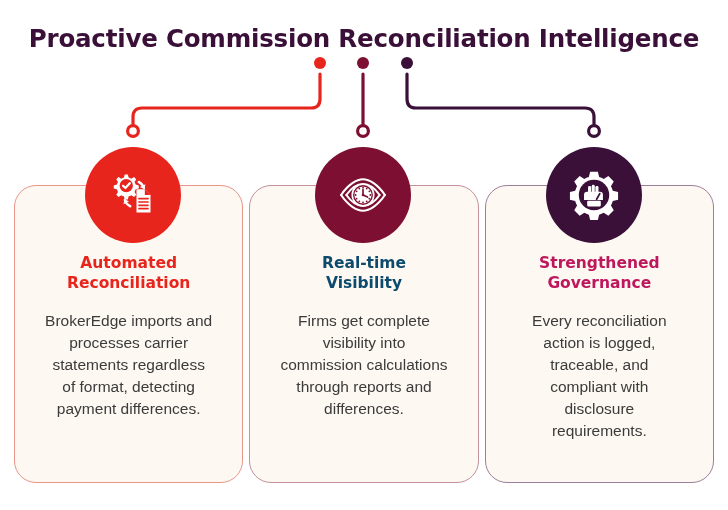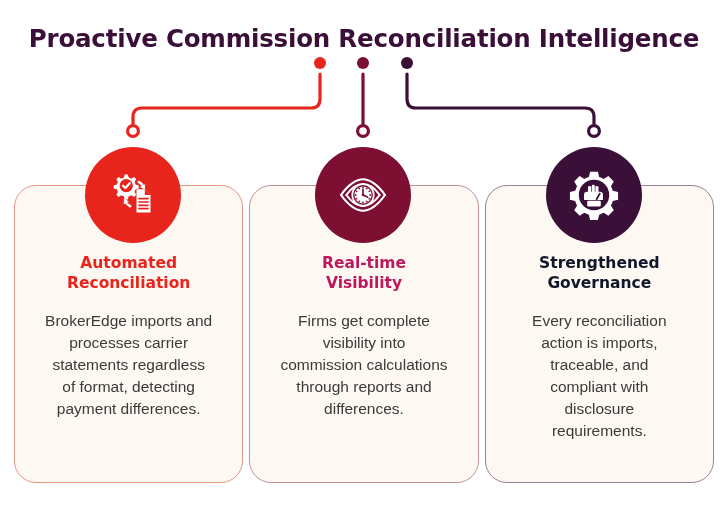--- a/index.html
+++ b/index.html
@@ -72,22 +72,22 @@
 
   .card-heading {
     font-size: 15.5px;
     font-weight: bold;
     line-height: 1.28;
     margin: 0 0 9px 0;
     font-family: "DejaVu Sans", sans-serif;
     white-space: pre-line;
   }
   .card-1 .card-heading { color: #e8251d; }
-  .card-2 .card-heading { color: #be185d; }
-  .card-3 .card-heading { color: #0f172a; }
+  .card-2 .card-heading { color: #0c4a6e; }
+  .card-3 .card-heading { color: #be185d; }
 
   .card-body {
     font-size: 15.5px;
     line-height: 1.42;
     color: #3b3b3b;
     margin: 16px;
     font-family: "Liberation Sans", sans-serif;
   }
 
   
@@ -144,21 +144,21 @@
 
     <div class="card card-2">
       <div class="card-heading">Real-time
 Visibility</div>
       <div class="card-body">Firms get complete visibility into commission calculations through reports and differences.</div>
     </div>
 
     <div class="card card-3">
       <div class="card-heading">Strengthened
 Governance</div>
-      <div class="card-body">Every reconciliation action is imports, traceable, and compliant with disclosure requirements.</div>
+      <div class="card-body">Every reconciliation action is logged, traceable, and compliant with disclosure requirements.</div>
     </div>
   </div>
 
   <div class="icon-badge" id="badge-1">
     <svg width="56" height="56" viewBox="0 0 64 64">
       <g fill="#ffffff">
 
         <path d="M22.5,8.5 l3.6,0 0.9,3.6 a11,11 0 0 1 3.0,1.25 l3.15,-1.95 2.55,2.55 -1.95,3.15
                  a11,11 0 0 1 1.25,3.0 l3.6,0.9 0,3.6 -3.6,0.9 a11,11 0 0 1 -1.25,3.0 l1.95,3.15
                  -2.55,2.55 -3.15,-1.95 a11,11 0 0 1 -3.0,1.25 l-0.9,3.6 -3.6,0 -0.9,-3.6

